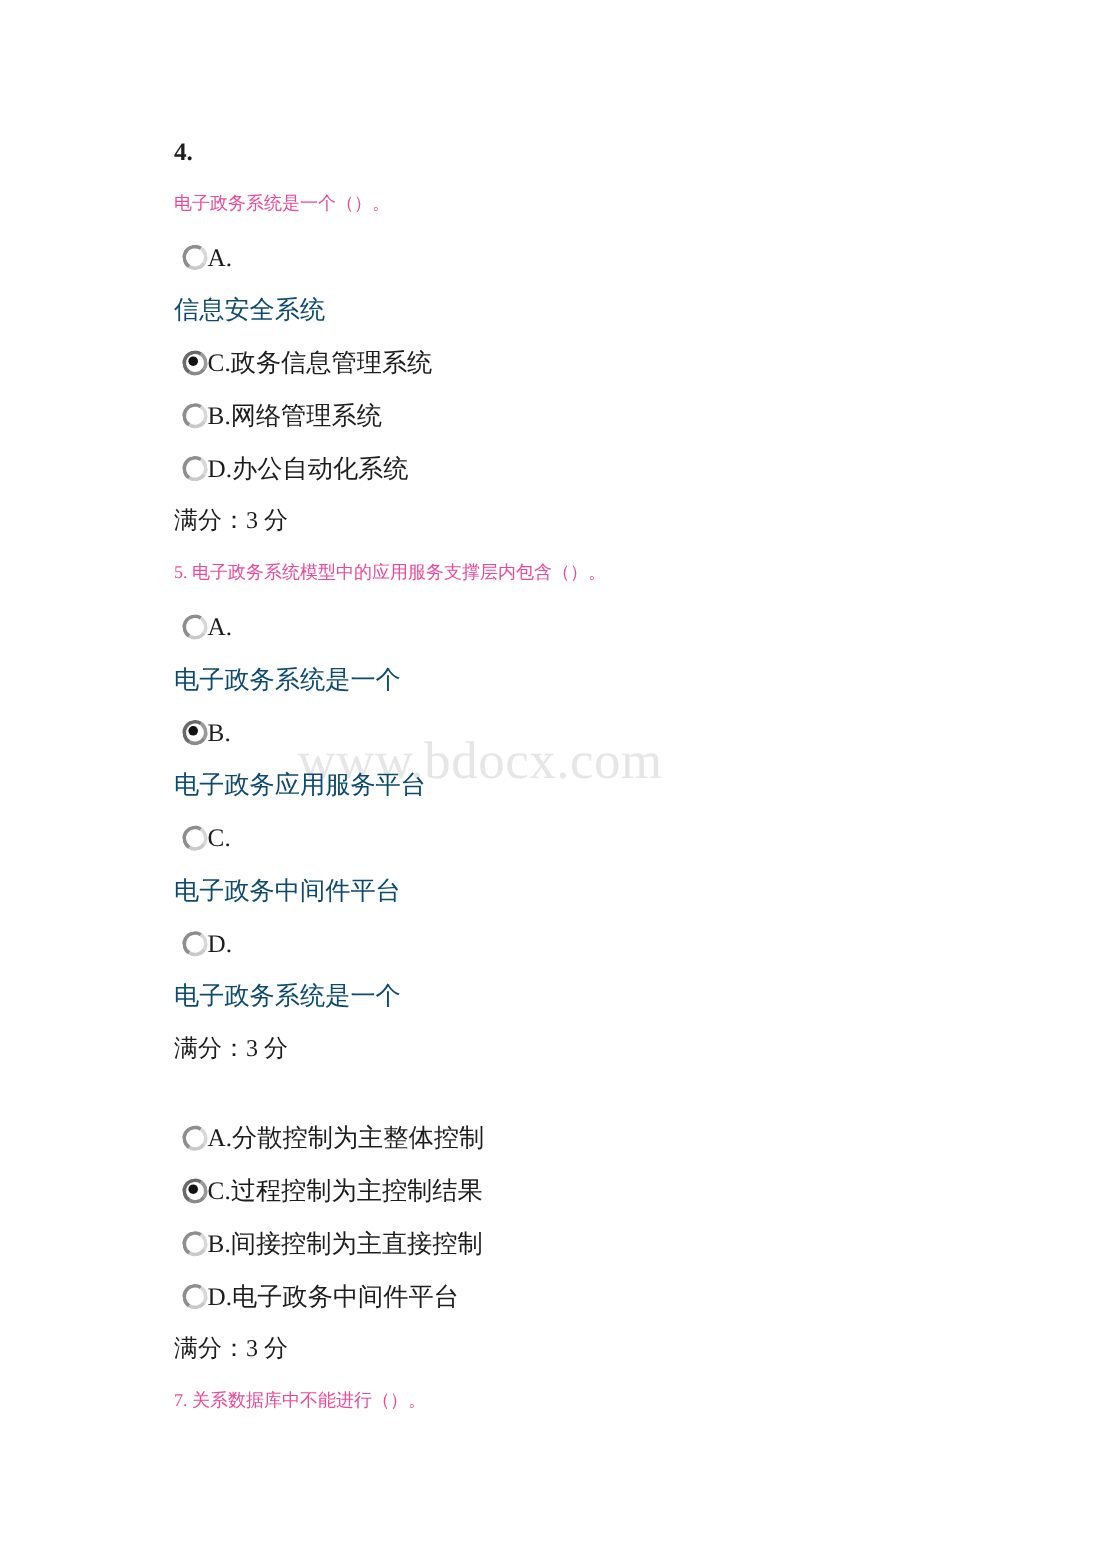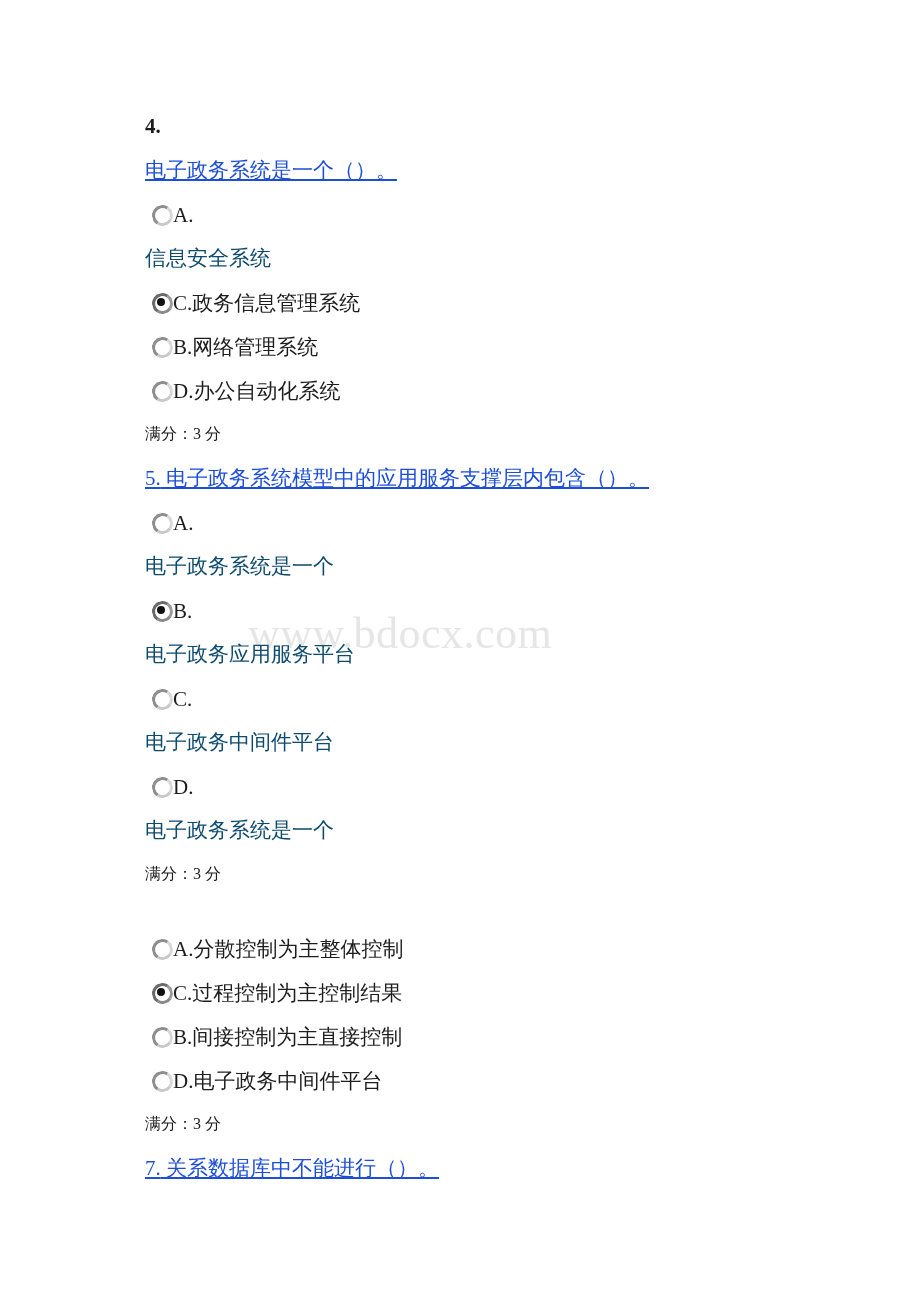--- a/index.html
+++ b/index.html
@@ -53,29 +53,28 @@
     font-size: 21px;
     line-height: 44px;
     height: 44px;
     white-space: nowrap;
     color: #1d1d1d;
   }
   .line.num {
     font-weight: bold;
   }
   .stem {
-    font-size: 21px;
-    line-height: 44px;
-    height: 44px;
-    white-space: nowrap;
-    color: #1d4ed8;
-    text-decoration: underline;
+    font-size: 15px;
+    line-height: 44px;
+    height: 44px;
+    white-space: nowrap;
+    color: #ec4899;
   }
   .score {
-    font-size: 16px;
+    font-size: 20px;
     line-height: 44px;
     height: 44px;
     white-space: nowrap;
     color: #1d1d1d;
   }
   .spacer {
     height: 30px;
   }
 
   

